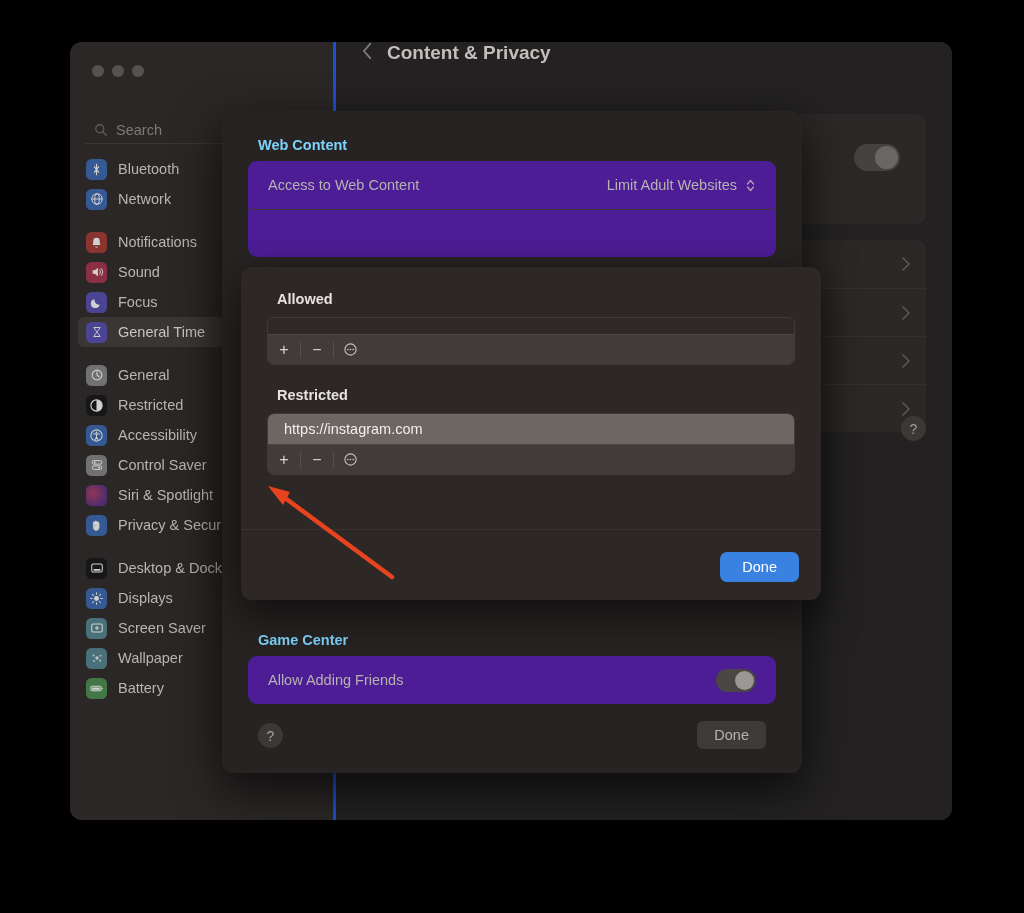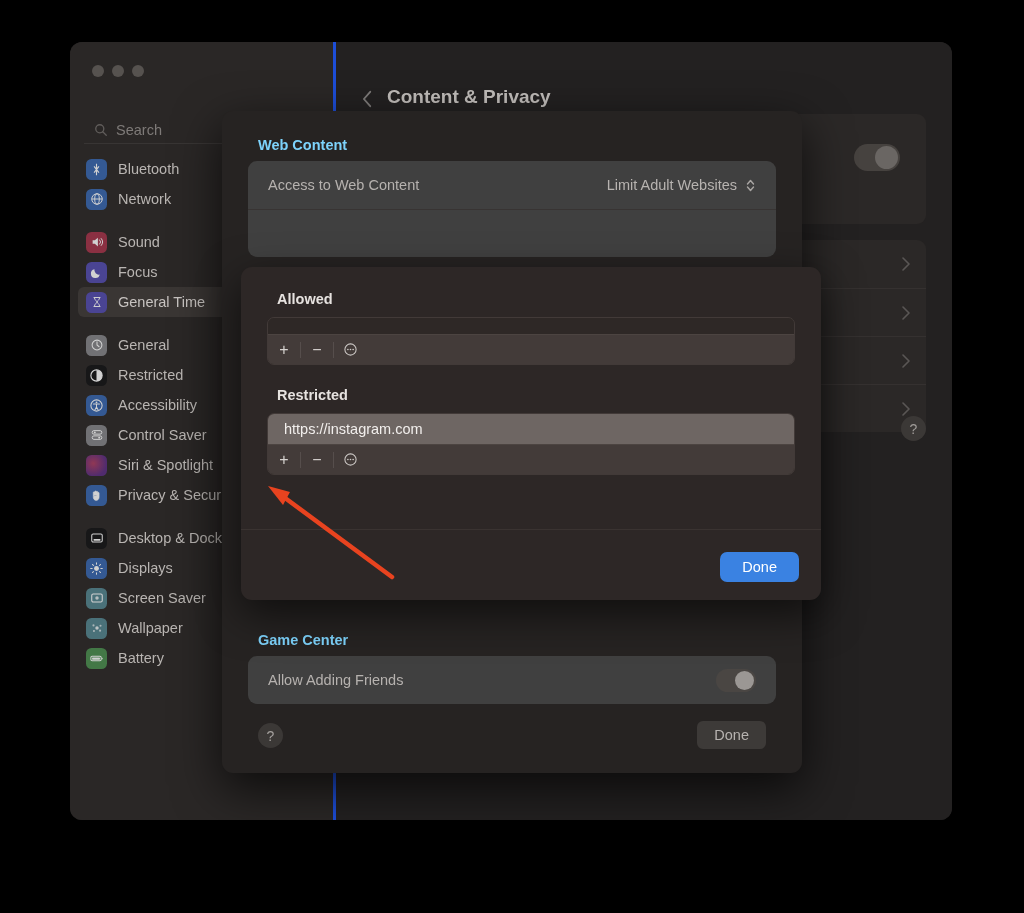--- a/index.html
+++ b/index.html
@@ -62,21 +62,21 @@
     width: 21px; height: 21px; border-radius: 5.5px; flex: none;
     display: flex; align-items: center; justify-content: center;
     font-size: 12px; color: #fff; overflow: hidden;
     filter: saturate(.72) brightness(.82);
   }
   .sicon svg { display: block; }
 
   
   .nav-header {
     position: absolute; left: 0; top: 0; right: 0; height: 66px;
-    display: flex; align-items: flex-end; gap: 14px;
+    display: flex; align-items: flex-start; gap: 14px;
     padding-left: 26px;
   }
   .back-chev { width: 11px; height: 18px; opacity: .55; }
   .pane-title { font-size: 19px; font-weight: bold; color: #c2bebb; }
 
   .bg-card {
     position: absolute; left: 40px; right: 26px;
     background: #2b2827;
     border-radius: 9px;
   }
@@ -113,21 +113,21 @@
     background: #262322;
     border-radius: 11px;
     box-shadow: 0 16px 48px rgba(0,0,0,.7);
     overflow: hidden;
   }
   .sheet-sect-title {
     font-size: 14.5px; font-weight: bold; color: #7dd3fc;
     padding: 26px 0 8px 36px;
   }
   .sheet-card {
-    margin: 0 26px; background: #404040;
+    margin: 0 26px; background: #4c1d95;
     border-radius: 9px;
   }
   .sheet-row {
     display: flex; align-items: center; justify-content: space-between;
     height: 48px; padding: 0 20px;
     font-size: 14.5px; color: #b6b2af;
   }
   .sheet-row + .sheet-row { border-top: 1px solid #383433; }
   .popup-val {
     display: flex; align-items: center; gap: 8px;
@@ -260,20 +260,29 @@
                   <circle cx="8" cy="8" r="6" fill="none" stroke="#fff" stroke-width="1.1"></circle>
                   <ellipse cx="8" cy="8" rx="2.6" ry="6" fill="none" stroke="#fff" stroke-width="1.1"></ellipse>
                   <line x1="2" y1="8" x2="14" y2="8" stroke="#fff" stroke-width="1.1"></line>
                 </svg>
             </span>
             <span>Network</span>
           </div>
         </div>
 
         <div class="side-group">
+          <div class="side-item">
+            <span class="sicon" style="background:#c8372e">
+              <svg width="13" height="13" viewBox="0 0 16 16">
+                  <path d="M8 2a4 4 0 0 0-4 4v3l-1 2h10l-1-2V6a4 4 0 0 0-4-4z" fill="#fff"></path>
+                  <path d="M6.6 13a1.5 1.5 0 0 0 2.8 0" stroke="#fff" stroke-width="1.2" fill="none"></path>
+                </svg>
+            </span>
+            <span>Notifications</span>
+          </div>
           <div class="side-item">
             <span class="sicon" style="background:#c9314f">
               <svg width="14" height="14" viewBox="0 0 16 16">
                   <path d="M3 6h2.5L9 3v10L5.5 10H3z" fill="#fff"></path>
                   <path d="M11 5.5a3.5 3.5 0 0 1 0 5M12.8 4a6 6 0 0 1 0 8" stroke="#fff" stroke-width="1.1" fill="none" stroke-linecap="round"></path>
                 </svg>
             </span>
             <span>Sound</span>
           </div>
           <div class="side-item">

